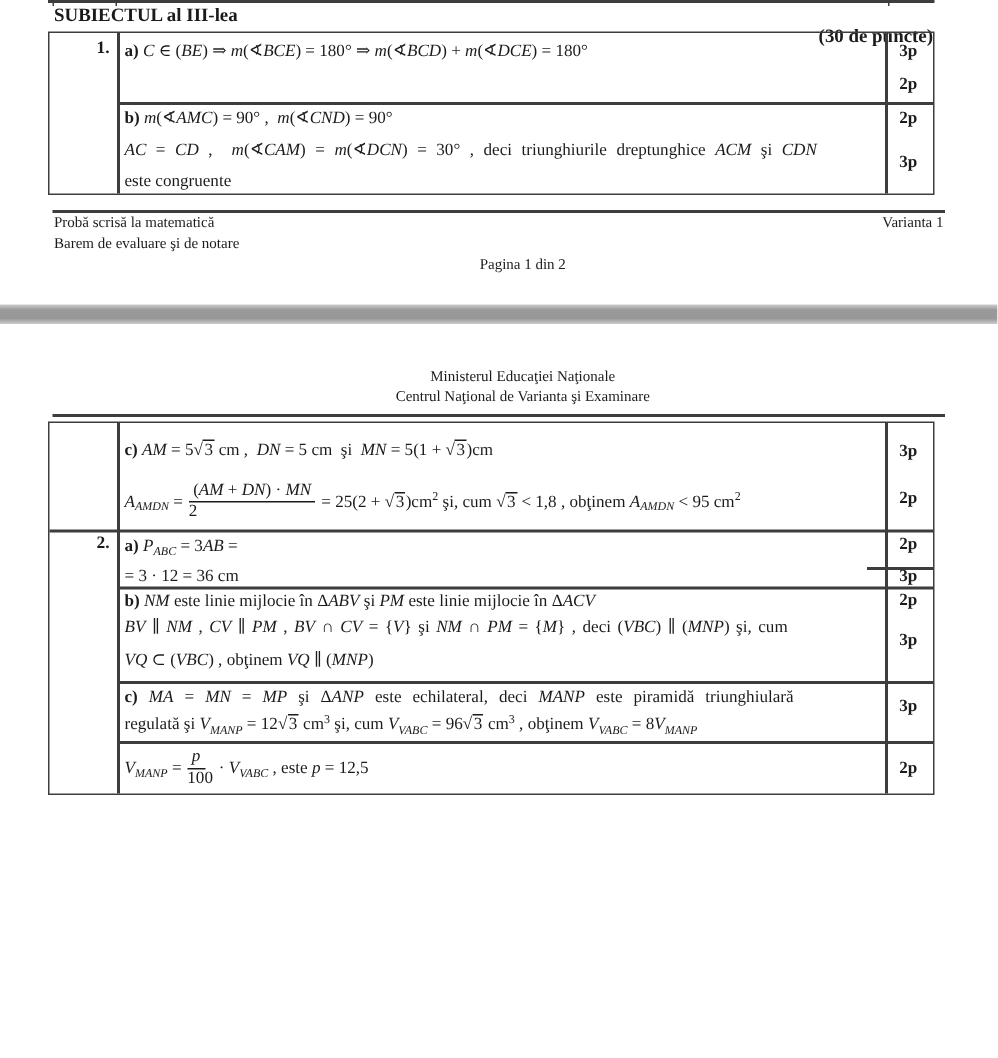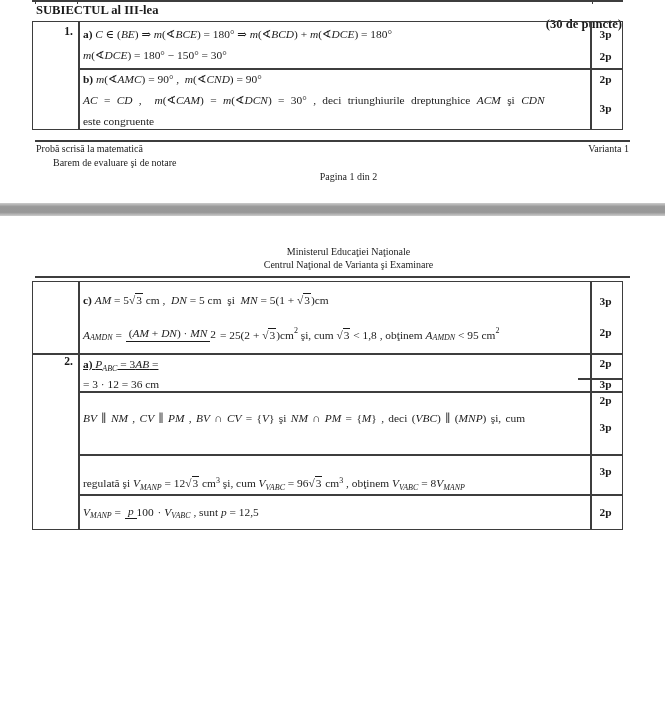--- a/index.html
+++ b/index.html
@@ -28,21 +28,21 @@
   .rnum{position:absolute;left:0;width:40px;text-align:right;font-weight:bold;font-size:11.6px;}
   .pts{position:absolute;left:557px;width:31px;text-align:center;font-weight:bold;font-size:11.4px;}
   .mline{position:absolute;left:50px;white-space:pre;font-size:11.4px;line-height:15px;}
   .fline{position:absolute;left:50px;display:flex;align-items:center;white-space:pre;font-size:11.4px;}
   
   .it{font-style:italic;}
   .bd{font-weight:bold;}
   .sup{font-size:8px;position:relative;top:-4px;}
   .sub{font-size:8px;position:relative;top:3px;}
   .rad{border-top:1.2px solid #1b1b1b;padding:0 1px;}
-  .frac{display:inline-flex;flex-direction:row;align-items:flex-end;vertical-align:middle;line-height:1.15;margin:0 1px;}
+  .frac{display:inline-flex;flex-direction:column;align-items:flex-start;vertical-align:middle;line-height:1.15;margin:0 1px;}
   .fn{border-bottom:1.2px solid #1b1b1b;padding:0 3px;display:block;text-align:center;}
   .fd{display:block;text-align:center;}
   .ws1{word-spacing:3.5px;}
   .ws2{word-spacing:1.5px;}
   .ws3{word-spacing:4.5px;}
   
   .ftxt{position:absolute;font-size:10px;}
   .center{left:16px;width:665px;text-align:center;}
 </style>
 </head>
@@ -59,35 +59,34 @@
   <div class="h-points">(30 de puncte)</div>
 
   <div class="tbl t1">
     <div class="vln" style="left:45px;"></div>
     <div class="vln" style="left:557px;"></div>
     <div class="hln" style="left:46px;right:0;top:46px;"></div>
 
     <div class="rnum" style="top:3px;">1.</div>
 
     <div class="mline" style="top:5px;"><span class="bd">a) </span><span class="it">C</span><span> ∈ (</span><span class="it">BE</span><span>) ⇒ </span><span class="it">m</span><span>(∢</span><span class="it">BCE</span><span>) = 180° ⇒ </span><span class="it">m</span><span>(∢</span><span class="it">BCD</span><span>) + </span><span class="it">m</span><span>(∢</span><span class="it">DCE</span><span>) = 180°</span></div>
-    <div class="mline" style="top:26px;"><span class="it">m</span><span>(∢</span><span class="it">DCE</span><span>) = 180° − 150° = 30°</span></div>
     <div class="mline" style="top:50px;"><span class="bd">b) </span><span class="it">m</span><span>(∢</span><span class="it">AMC</span><span>) = 90° ,  </span><span class="it">m</span><span>(∢</span><span class="it">CND</span><span>) = 90°</span></div>
     <div class="mline ws1" style="top:71px;"><span class="it">AC</span><span> = </span><span class="it">CD</span><span> ,  </span><span class="it">m</span><span>(∢</span><span class="it">CAM</span><span>) = </span><span class="it">m</span><span>(∢</span><span class="it">DCN</span><span>) = 30° , deci triunghiurile dreptunghice </span><span class="it">ACM</span><span> şi </span><span class="it">CDN</span></div>
     <div class="mline" style="top:92px;"><span>este congruente</span></div>
 
     <div class="pts" style="top:6px;">3p</div>
     <div class="pts" style="top:28px;">2p</div>
     <div class="pts" style="top:51px;">2p</div>
     <div class="pts" style="top:80px;">3p</div>
   </div>
 
   <div class="rule" style="left:35px;top:140px;width:595px;"></div>
   <div class="ftxt" style="left:36px;top:143px;">Probă scrisă la matematică</div>
   <div class="ftxt" style="right:36px;top:143px;">Varianta 1</div>
-  <div class="ftxt" style="left:53px;top:157px;">Barem de evaluare şi de notare</div>
+  <div class="ftxt" style="left:36px;top:157px;">Barem de evaluare şi de notare</div>
   <div class="ftxt center" style="top:171px;">Pagina 1 din 2</div>
 </div>
 
 <div class="pagebar"></div>
 
 <div class="abs" style="left:0;top:216px;width:665px;height:348px;">
 
   <div class="ftxt center" style="top:30px;">Ministerul Educaţiei Naţionale</div>
   <div class="ftxt center" style="top:43px;">Centrul Naţional de Varianta şi Examinare</div>
   <div class="rule" style="left:35px;top:60px;width:595px;height:2px;"></div>
@@ -101,25 +100,28 @@
   <div class="hln" style="left:0;right:0;top:71px;"></div>
   <div class="hln" style="left:545px;right:0;top:96px;"></div>
   <div class="hln" style="left:46px;right:0;top:109px;"></div>
   <div class="hln" style="left:46px;right:0;top:172px;"></div>
   <div class="hln" style="left:46px;right:0;top:212px;"></div>
 
   <div class="rnum" style="top:73px;">2.</div>
 
   <div class="mline" style="top:11px;"><span class="bd">c) </span><span class="it">AM</span><span> = 5</span><span><span>√</span><span class="rad">3</span></span><span> cm ,  </span><span class="it">DN</span><span> = 5 cm  şi  </span><span class="it">MN</span><span> = 5(1 + </span><span><span>√</span><span class="rad">3</span></span><span>)cm</span></div>
   <div class="fline" style="top:36px;height:33px;"><span class="it">A</span><span class="it sub">AMDN</span><span> = </span><span class="frac"><span class="fn"><span>(</span><span class="it">AM</span><span> + </span><span class="it">DN</span><span>) · </span><span class="it">MN</span></span><span class="fd"><span>2</span></span></span><span> = 25(2 + </span><span><span>√</span><span class="rad">3</span></span><span>)cm</span><span class="sup">2</span><span> şi, cum </span><span><span>√</span><span class="rad">3</span></span><span> &lt; 1,8 , obţinem </span><span class="it">A</span><span class="it sub">AMDN</span><span> &lt; 95 cm</span><span class="sup">2</span></div>
-  <div class="mline" style="top:75px;text-decoration:underline;"><span class="bd">a) </span><span class="it">P</span><span class="it sub">ABC</span><span> = 3</span><span class="it">AB</span><span> =</span></div>
+  <div class="mline" style="top:75px;"><span class="bd">a) </span><span class="it">P</span><span class="it sub">ABC</span><span> = 3</span><span class="it">AB</span><span> =</span></div>
   <div class="mline" style="top:95px;"><span>= 3 · 12 = 36 cm</span></div>
+  <div class="mline" style="top:112px;"><span class="bd">b) </span><span class="it">NM</span><span> este linie mijlocie în Δ</span><span class="it">ABV</span><span> şi </span><span class="it">PM</span><span> este linie mijlocie în Δ</span><span class="it">ACV</span></div>
   <div class="mline ws2" style="top:129px;"><span class="it">BV</span><span> ∥ </span><span class="it">NM</span><span> , </span><span class="it">CV</span><span> ∥ </span><span class="it">PM</span><span> , </span><span class="it">BV</span><span> ∩ </span><span class="it">CV</span><span> = {</span><span class="it">V</span><span>} şi </span><span class="it">NM</span><span> ∩ </span><span class="it">PM</span><span> = {</span><span class="it">M</span><span>} , deci (</span><span class="it">VBC</span><span>) ∥ (</span><span class="it">MNP</span><span>) şi, cum</span></div>
+  <div class="mline" style="top:151px;"><span class="it">VQ</span><span> ⊂ (</span><span class="it">VBC</span><span>) , obţinem </span><span class="it">VQ</span><span> ∥ (</span><span class="it">MNP</span><span>)</span></div>
+  <div class="mline ws3" style="top:176px;"><span class="bd">c) </span><span class="it">MA</span><span> = </span><span class="it">MN</span><span> = </span><span class="it">MP</span><span> şi Δ</span><span class="it">ANP</span><span> este echilateral, deci </span><span class="it">MANP</span><span> este piramidă triunghiulară</span></div>
   <div class="mline" style="top:194px;"><span>regulată şi </span><span class="it">V</span><span class="it sub">MANP</span><span> = 12</span><span><span>√</span><span class="rad">3</span></span><span> cm</span><span class="sup">3</span><span> şi, cum </span><span class="it">V</span><span class="it sub">VABC</span><span> = 96</span><span><span>√</span><span class="rad">3</span></span><span> cm</span><span class="sup">3</span><span> , obţinem </span><span class="it">V</span><span class="it sub">VABC</span><span> = 8</span><span class="it">V</span><span class="it sub">MANP</span></div>
-  <div class="fline" style="top:213px;height:34px;"><span class="it">V</span><span class="it sub">MANP</span><span> = </span><span class="frac"><span class="fn"><span class="it">p</span></span><span class="fd"><span>100</span></span></span><span> · </span><span class="it">V</span><span class="it sub">VABC</span><span> , sunt </span><span class="it">p</span><span> = 12,5</span></div>
+  <div class="fline" style="top:213px;height:34px;"><span class="it">V</span><span class="it sub">MANP</span><span> = </span><span class="frac"><span class="fn"><span class="it">p</span></span><span class="fd"><span>100</span></span></span><span> · </span><span class="it">V</span><span class="it sub">VABC</span><span> , este </span><span class="it">p</span><span> = 12,5</span></div>
 
   <div class="pts" style="top:13px;">3p</div>
   <div class="pts" style="top:44px;">2p</div>
   <div class="pts" style="top:75px;">2p</div>
   <div class="pts" style="top:96px;">3p</div>
   <div class="pts" style="top:112px;">2p</div>
   <div class="pts" style="top:139px;">3p</div>
   <div class="pts" style="top:183px;">3p</div>
   <div class="pts" style="top:224px;">2p</div>
 </div>

